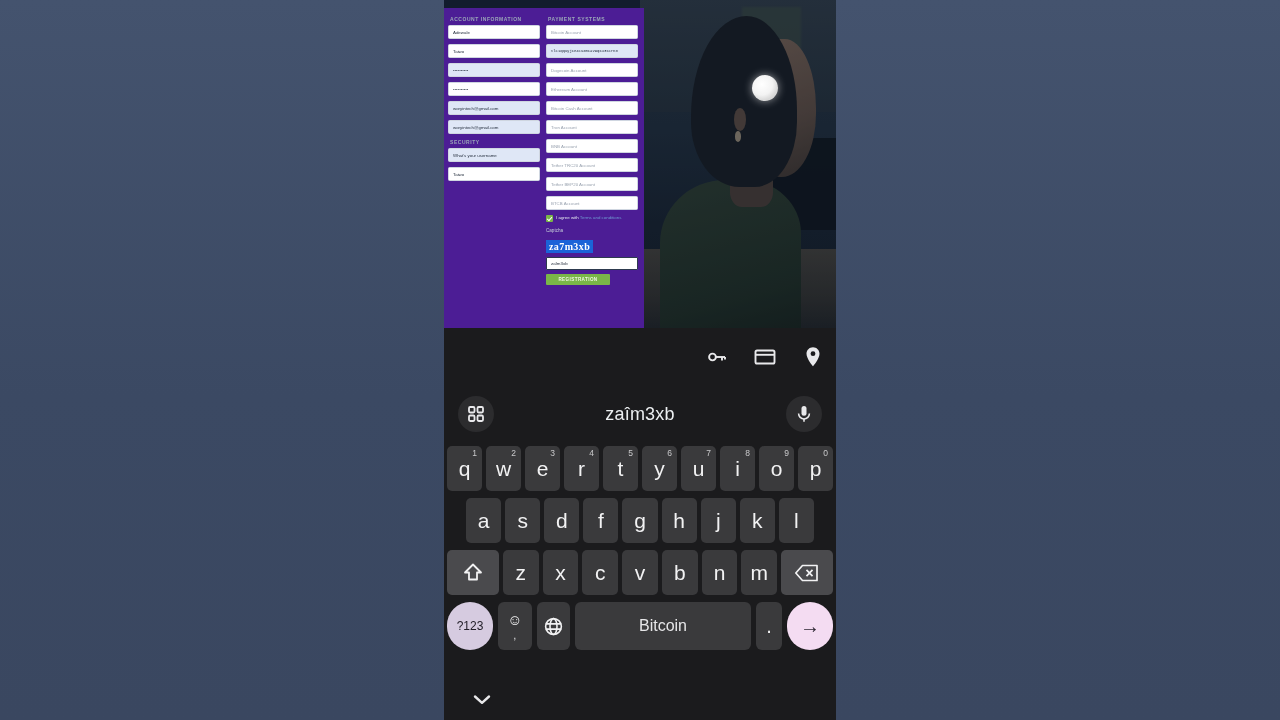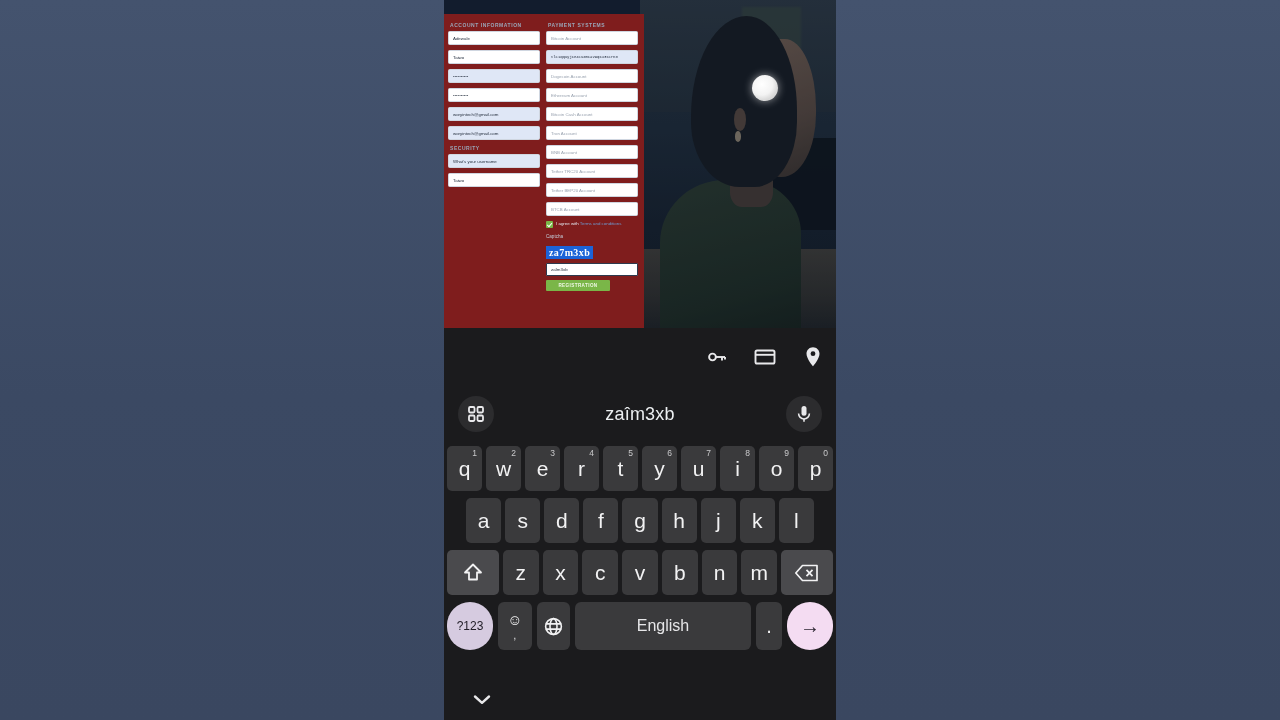--- a/index.html
+++ b/index.html
@@ -89,23 +89,23 @@
   }
   .ph-shade { position:absolute; inset:0; background:rgba(18,28,45,.34); }
   #touch-dot {
     position:absolute; left:57%; top:23%;
     width:26px; height:26px; border-radius:50%;
     background: radial-gradient(circle at 38% 36%, #ffffff 0%, #f3f3f3 46%, #d9d9d9 68%, #cfcfcf 100%);
     box-shadow: 0 0 9px rgba(255,255,255,.55);
   }
 
   #form-pane {
-    position: absolute; left: 0; top: 14px;
+    position: absolute; left: 0; top: 8px;
     width: 200px; height: 328px;
-    background: #7f1d1d;
+    background: #4c1d95;
     padding: 6px 4px 4px 4px;
   }
   .cols { display: flex; gap: 6px; }
   .col { width: 92px; }
   .sec-title {
     font-size: 5px; letter-spacing: .55px;
     color: #9aa6b8; text-transform: uppercase;
     margin: 2px 0 3px 2px; font-weight: 600;
   }
   .fld {
@@ -416,21 +416,21 @@
           <span style="font-size:15px;">☺</span>
           <span class="sub">,</span>
         </div>
         <div class="key small">
           <svg width="21" height="21" viewBox="0 0 24 24" fill="none" stroke="#f2f2f3" stroke-width="1.8">
             <circle cx="12" cy="12" r="9"></circle>
             <ellipse cx="12" cy="12" rx="4" ry="9"></ellipse>
             <path d="M3.2 9h17.6M3.2 15h17.6"></path>
           </svg>
         </div>
-        <div class="key space">English</div>
+        <div class="key space">Bitcoin</div>
         <div class="key period">.</div>
         <div class="key enter">→</div>
       </div>
 
     </div>
 
     <div id="navbar">
       <div id="hide-kb">
         <svg width="20" height="13" viewBox="0 0 20 13" fill="none" stroke="#e8e8ea" stroke-width="2.4" stroke-linecap="round" stroke-linejoin="round">
           <path d="M3 3.5L10 9.8 17 3.5"></path>

